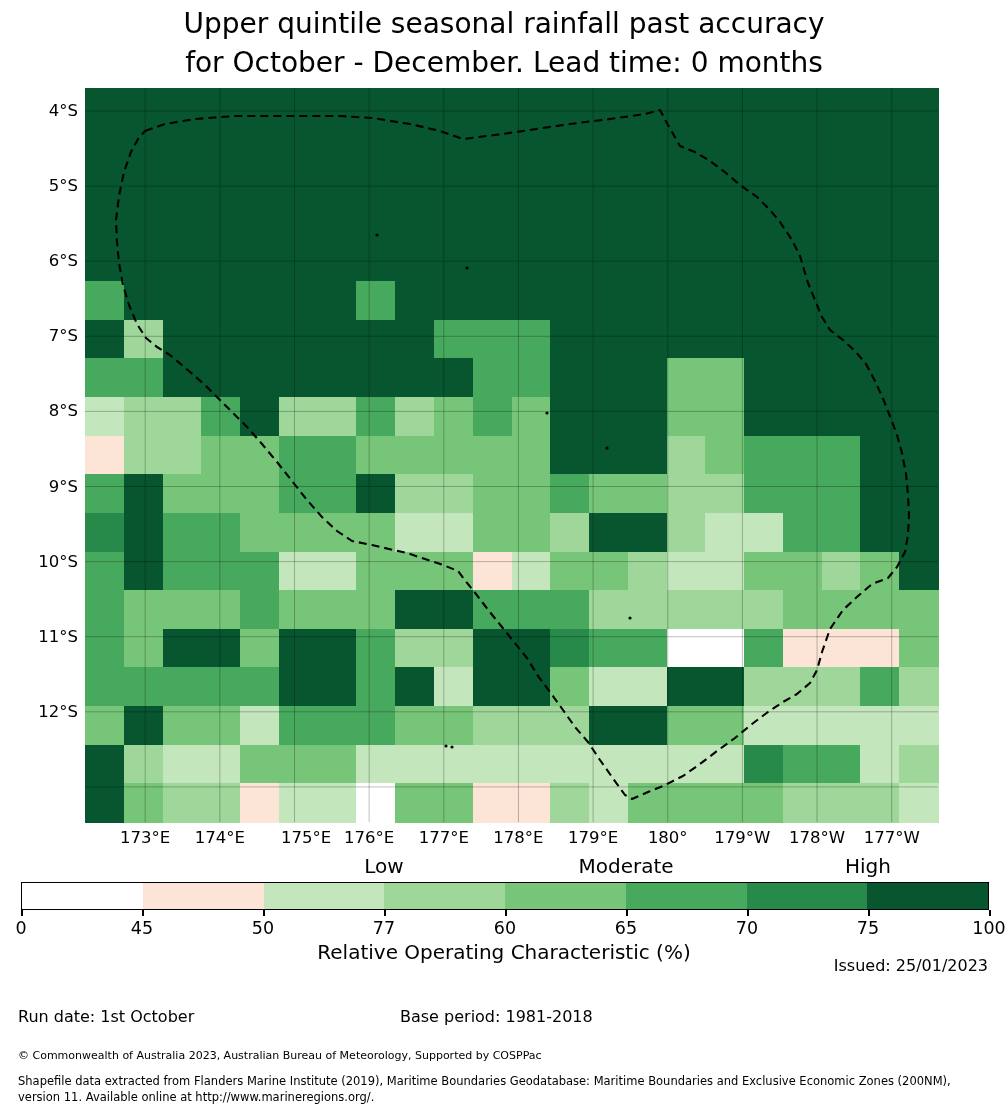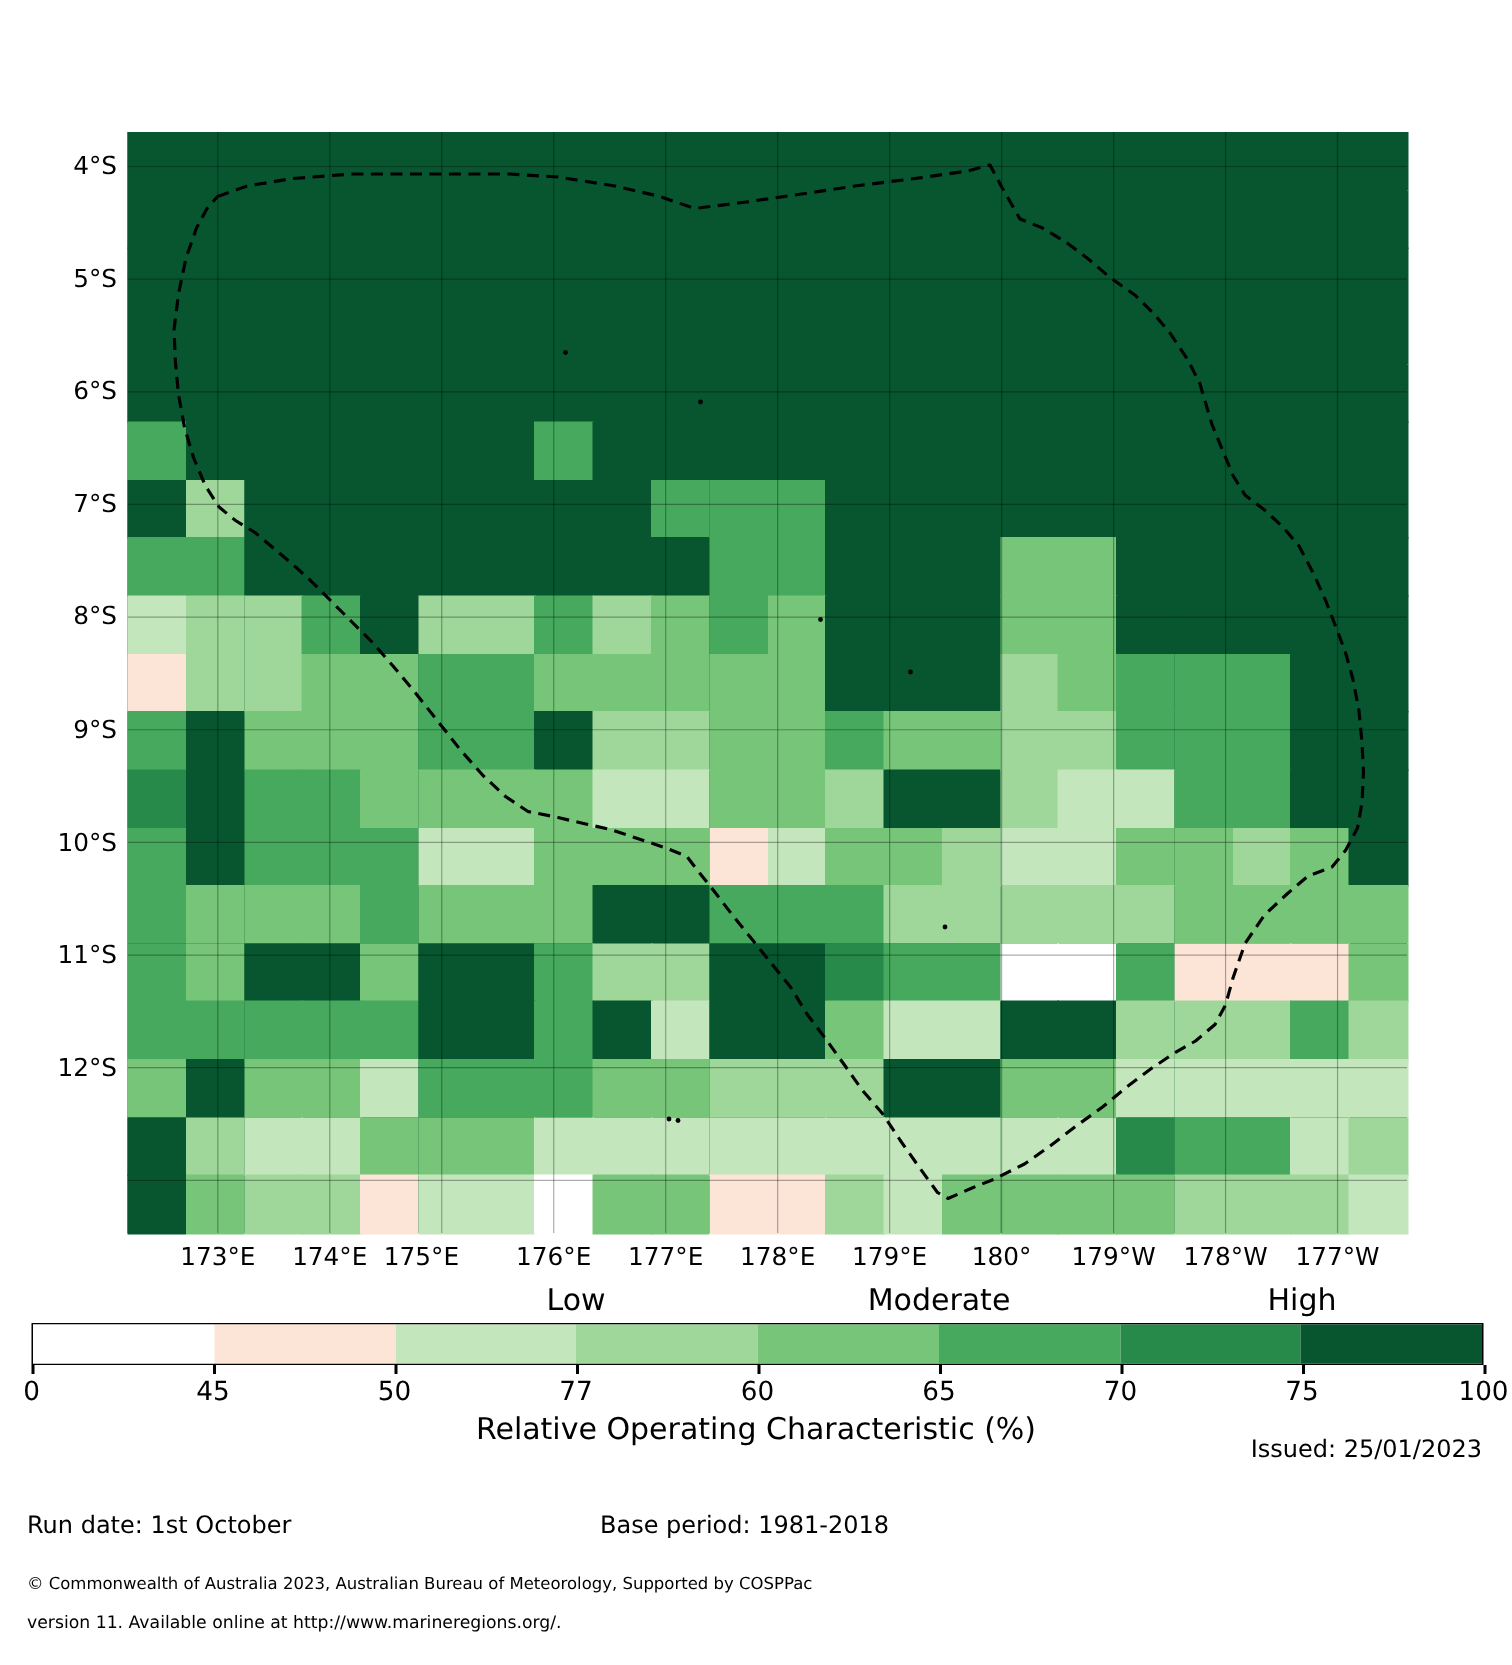--- a/index.html
+++ b/index.html
@@ -23,20 +23,24 @@
   .footer-line{position:absolute;font-size:16px;}
   #footer-datasource{position:absolute;left:18px;top:1030px;font-size:15.5px;}
   #footer-copyright{position:absolute;left:18px;top:1049px;font-size:11px;}
   #footer-shapefile{position:absolute;left:18px;top:1073px;font-size:11.5px;line-height:16px;}
 </style>
 </head>
 <body>
 
 <div id="page">
 
+  <div id="chart-title">
+    <div>Upper quintile seasonal rainfall past accuracy</div>
+    <div>for October - December. Lead time: 0 months</div>
+  </div>
 
   <div id="map-canvas">
       <div class="cell" style="left: 0px; top: 0px; width: 39.3727px; height: 39.2316px; background: rgb(7, 86, 47);"></div>
       <div class="cell" style="left: 38.7727px; top: 0px; width: 39.3727px; height: 39.2316px; background: rgb(7, 86, 47);"></div>
       <div class="cell" style="left: 77.5455px; top: 0px; width: 39.3727px; height: 39.2316px; background: rgb(7, 86, 47);"></div>
       <div class="cell" style="left: 116.318px; top: 0px; width: 39.3727px; height: 39.2316px; background: rgb(7, 86, 47);"></div>
       <div class="cell" style="left: 155.091px; top: 0px; width: 39.3727px; height: 39.2316px; background: rgb(7, 86, 47);"></div>
       <div class="cell" style="left: 193.864px; top: 0px; width: 39.3727px; height: 39.2316px; background: rgb(7, 86, 47);"></div>
       <div class="cell" style="left: 232.636px; top: 0px; width: 39.3727px; height: 39.2316px; background: rgb(7, 86, 47);"></div>
       <div class="cell" style="left: 271.409px; top: 0px; width: 39.3727px; height: 39.2316px; background: rgb(7, 86, 47);"></div>
@@ -490,21 +494,21 @@
       <div class="lat-label" style="top: 325.3px;">7°S</div>
       <div class="lat-label" style="top: 400.4px;">8°S</div>
       <div class="lat-label" style="top: 475.5px;">9°S</div>
       <div class="lat-label" style="top: 550.6px;">10°S</div>
       <div class="lat-label" style="top: 625.7px;">11°S</div>
       <div class="lat-label" style="top: 700.8px;">12°S</div>
     </div>
   <div id="lon-axis">
       <div class="lon-label" style="left: 145.2px;">173°E</div>
       <div class="lon-label" style="left: 219.85px;">174°E</div>
-      <div class="lon-label" style="left: 281px;">175°E</div>
+      <div class="lon-label" style="left: 306px;">175°E</div>
       <div class="lon-label" style="left: 369.15px;">176°E</div>
       <div class="lon-label" style="left: 443.8px;">177°E</div>
       <div class="lon-label" style="left: 518.45px;">178°E</div>
       <div class="lon-label" style="left: 593.1px;">179°E</div>
       <div class="lon-label" style="left: 667.75px;">180°</div>
       <div class="lon-label" style="left: 742.4px;">179°W</div>
       <div class="lon-label" style="left: 817.05px;">178°W</div>
       <div class="lon-label" style="left: 891.7px;">177°W</div>
     </div>
 
@@ -545,16 +549,17 @@
         <div class="cb-cat" style="left: 847px;">High</div>
       </div>
   </div>
   <div id="cbar-axis-label">Relative Operating Characteristic (%)</div>
 
   <div class="footer-line" style="left:18px;top:1007px;">Run date: 1st October</div>
   <div class="footer-line" style="left:400px;top:1007px;">Base period: 1981-2018</div>
   <div class="footer-line" style="right:20px;top:956px;">Issued: 25/01/2023</div>
   <div id="footer-copyright">© Commonwealth of Australia 2023, Australian Bureau of Meteorology, Supported by COSPPac</div>
   <div id="footer-shapefile">
+    <div>Shapefile data extracted from Flanders Marine Institute (2019), Maritime Boundaries Geodatabase: Maritime Boundaries and Exclusive Economic Zones (200NM),</div>
     <div>version 11. Available online at http://www.marineregions.org/.</div>
   </div>
 
 </div>
 
 </body></html>

